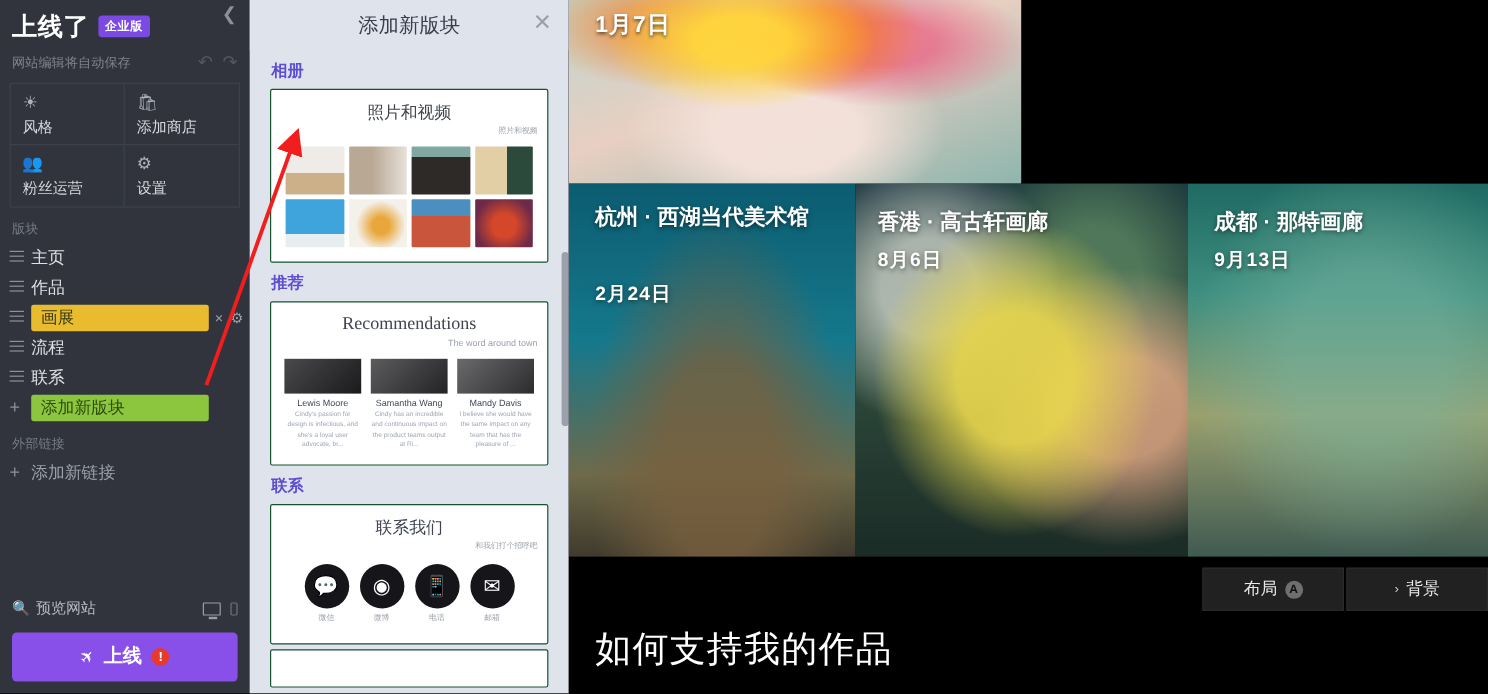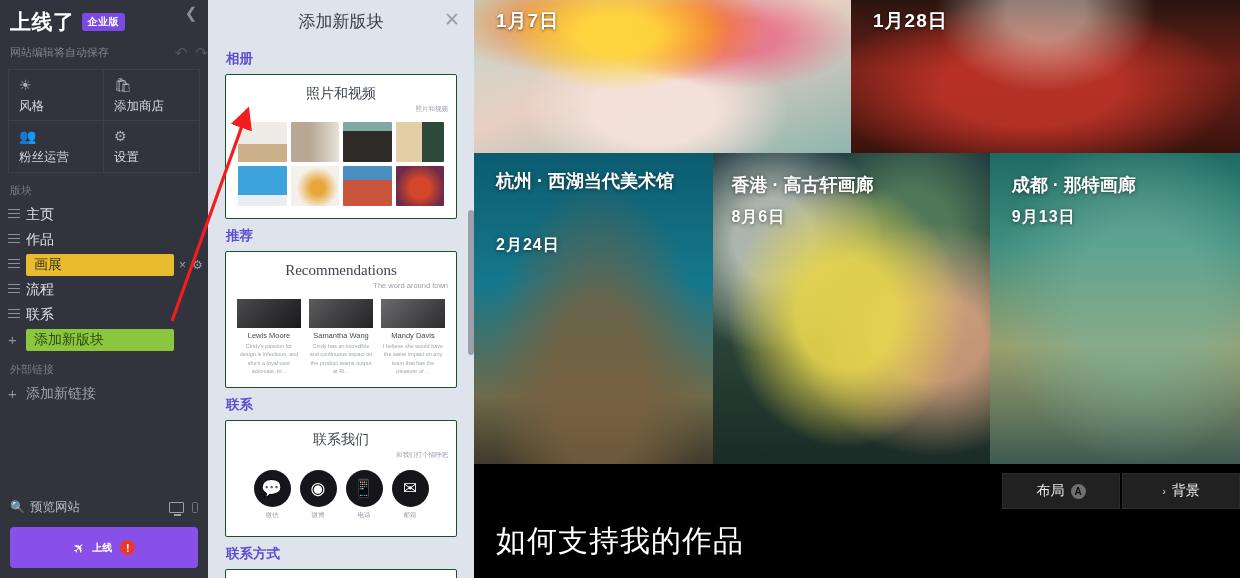--- a/index.html
+++ b/index.html
@@ -10,21 +10,21 @@
     background: #000;
   }
   #app { position: relative; width: 1240px; height: 578px; }
 
   
   #sidebar {
     position: absolute; left: 0; top: 0; width: 208px; height: 578px;
     background: #31343d; color: #cfd2d8;
     display: flex; flex-direction: column;
   }
-  .sb-top { padding: 8px 0 0 10px; position: relative; }
+  .sb-top { padding: 8px 10px 0 10px; position: relative; }
   .logo-row { display: flex; align-items: center; gap: 7px; }
   .logo-text {
     font-size: 21px; font-weight: bold; color: #fff; letter-spacing: 0.5px;
     font-family: "DejaVu Sans", sans-serif;
   }
   .badge-ent {
     background: #7b4ae2; color: #fff; font-size: 10px; font-weight: bold;
     padding: 2px 6px; border-radius: 3px; letter-spacing: 0.5px;
   }
   .collapse-btn {
@@ -87,21 +87,21 @@
   .dev-icons { display: flex; align-items: center; gap: 8px; }
   .dev-desktop { width: 15px; height: 11px; border: 1.6px solid #9a9ea6; border-radius: 1px; position: relative; }
   .dev-desktop:after { content: ""; position: absolute; left: 4px; bottom: -4px; width: 7px; height: 2px; background: #9a9ea6; }
   .dev-mobile { width: 6px; height: 11px; border: 1.6px solid #6f737b; border-radius: 1.5px; }
   .publish-btn {
     margin-top: 6px; height: 41px; border-radius: 4px; background: #8850e8;
     display: flex; align-items: center; justify-content: center; gap: 8px;
     cursor: pointer;
   }
   .publish-btn .rocket { color: #fff; font-size: 14px; transform: rotate(-45deg); }
-  .publish-btn .pl { color: #fff; font-size: 10px; font-weight: bold; }
+  .publish-btn .pl { color: #fff; font-size: 16px; font-weight: bold; }
   .publish-btn .warn {
     width: 15px; height: 15px; border-radius: 50%; background: #e8392e; color: #fff;
     font-size: 11px; font-weight: bold; display: flex; align-items: center; justify-content: center;
   }
 
   
   #panel {
     position: absolute; left: 208px; top: 0; width: 266px; height: 578px;
     background: #dfe3ec; overflow: hidden;
   }
@@ -379,47 +379,40 @@
             <div class="ci">📱</div>
             <div class="ci-lb">电话</div>
           </div>
           <div class="ci-wrap">
             <div class="ci">✉</div>
             <div class="ci-lb">邮箱</div>
           </div>
         </div>
       </div>
 
-      <div class="cat-title">联系方式</div>
       <div class="card" style="padding-top:18px">
         
         
       </div>
 
     </div>
     <div class="panel-scroll"></div>
   </div>
 
   <div id="preview">
     <div class="top-row">
       <div class="tile t1" style="background:
              radial-gradient(ellipse at 38% 22%, rgba(255,214,60,.95) 0 12%, rgba(0,0,0,0) 34%),
              radial-gradient(ellipse at 55% 18%, rgba(246,120,40,.85) 0 10%, rgba(0,0,0,0) 30%),
              radial-gradient(ellipse at 22% 14%, rgba(240,140,60,.8) 0 9%, rgba(0,0,0,0) 28%),
              radial-gradient(ellipse at 70% 24%, rgba(232,96,130,.75) 0 11%, rgba(0,0,0,0) 32%),
              radial-gradient(ellipse at 48% 72%, rgba(244,226,218,.95) 0 22%, rgba(0,0,0,0) 48%),
              linear-gradient(160deg,#bfd6cf 0%,#e8cfc2 45%,#8fb6ae 100%)">
         <div class="cap date-top">1月7日</div>
       </div>
-      <div class="tile t2" style="background:
-             radial-gradient(ellipse at 50% 8%, rgba(226,214,200,.55) 0 14%, rgba(0,0,0,0) 40%),
-             radial-gradient(ellipse at 46% 58%, rgba(196,52,40,.85) 0 30%, rgba(0,0,0,0) 70%),
-             linear-gradient(180deg,#2a1510 0%,#6e1f17 45%,#3a130d 100%)">
-        <div class="cap date-top">1月28日</div>
-      </div>
     </div>
 
     <div class="mid-row">
       <div class="tile m1" style="background:
              radial-gradient(ellipse at 52% 74%, rgba(120,96,62,.8) 0 26%, rgba(0,0,0,0) 62%),
              linear-gradient(180deg,#0c5c70 0%,#15788c 42%,#6e6a4a 78%,#3f3a2c 100%)">
         <div class="tile-title" style="left:22px; top:16px; width:200px">杭州 · 西湖当代美术馆</div>
         <div class="tile-date" style="left:22px; top:82px">2月24日</div>
       </div>
       <div class="tile m2" style="background:

